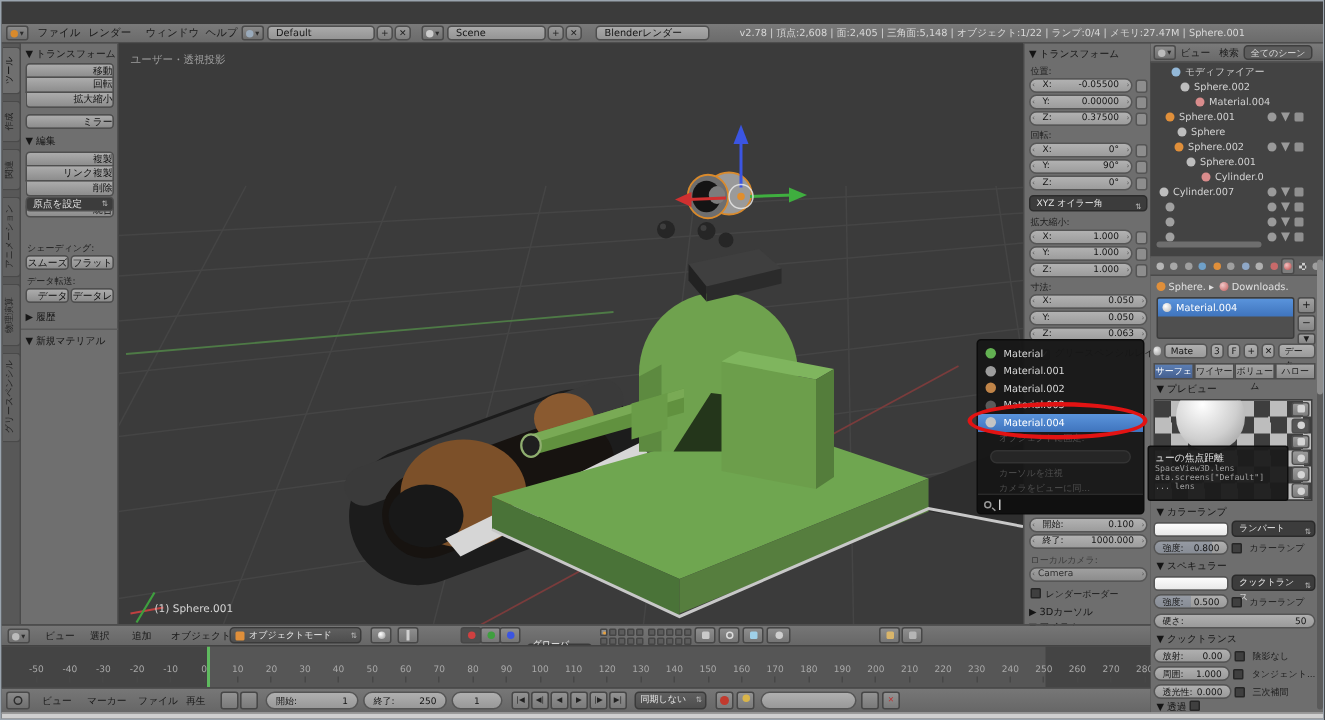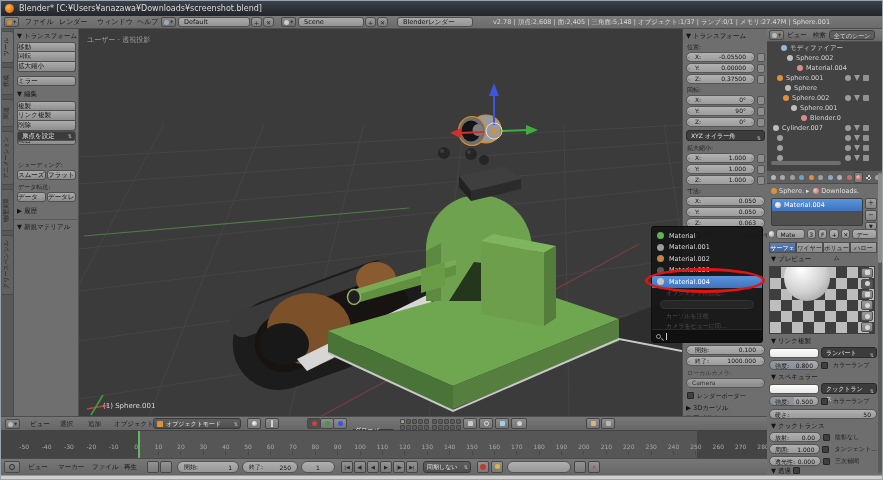--- a/index.html
+++ b/index.html
@@ -19,21 +19,21 @@
 .hfield{height:10px;line-height:9px;background:linear-gradient(#aaa,#949494);border:1px solid #4e4e4e;border-radius:3px;font-size:6.5px;color:#151515;padding:0 5px}
 .hmini{width:11px;height:10px;background:linear-gradient(#9b9b9b,#7f7f7f);border:1px solid #4e4e4e;border-radius:3px;color:#222;font-size:6px;text-align:center;line-height:9px}
 #stats{font-size:6.5px;color:#d8d8d8;line-height:13px;white-space:nowrap}
 
 #tabstrip{left:0;top:28px;width:13px;height:387px;background:#585858;border-right:1px solid #4a4a4a}
 .vtab{position:absolute;left:1px;width:12px;background:#616161;border:1px solid #4a4a4a;border-right:none;border-radius:3px 0 0 3px;color:#242424;font-size:6px;writing-mode:vertical-rl;text-orientation:sideways;transform:rotate(180deg);text-align:center;padding:3px 0}
 .vtab.active{background:#6f6f6f;color:#111}
 
 #toolshelf{left:13px;top:28px;width:65px;height:387px;background:#6f6f6f;border-right:1px solid #525252}
 .phdr{position:absolute;left:3px;font-size:6.5px;color:#161616;white-space:nowrap}
-.tbtn{position:absolute;left:3px;width:59px;height:10px;line-height:9px;text-align:left;font-size:6.5px;color:#0f0f0f;background:linear-gradient(#acacac,#8d8d8d);border:1px solid #4f4f4f;border-radius:3px}
+.tbtn{position:absolute;left:3px;width:59px;height:10px;line-height:9px;text-align:right;font-size:6.5px;color:#0f0f0f;background:linear-gradient(#acacac,#8d8d8d);border:1px solid #4f4f4f;border-radius:3px}
 .tbtn.grp-top{border-radius:3px 3px 0 0}
 .tbtn.grp-mid{border-radius:0;border-top:none}
 .tbtn.grp-bot{border-radius:0 0 3px 3px;border-top:none}
 .tbtn.dark{background:#3c3c3c;color:#e3e3e3;text-align:left;padding-left:4px}
 .tbtn.dark::after{content:"⇅";position:absolute;right:3px;font-size:5px;color:#bbb}
 .tbtn.half{width:29px}
 .slabel{position:absolute;left:4px;font-size:6px;color:#1d1d1d;white-space:nowrap}
 
 #viewport{left:78px;top:28px;width:603px;height:387px;background:#3b3b3b;overflow:hidden}
 #vplabel{left:8px;top:6px;font-size:7px;color:#9f9f9f}
@@ -137,24 +137,20 @@
 .clockbtn{width:16px;height:12px;background:linear-gradient(#8a8a8a,#6f6f6f);border:1px solid #4a4a4a;border-radius:2px;display:flex;align-items:center;justify-content:center}
 .clockbtn i{width:6px;height:6px;border:1px solid #2e2e2e;border-radius:50%}
 .recdot{width:6px;height:6px;border-radius:50%;background:#c23a2e}
 #bottomstrip{left:0;top:474px;width:883px;height:6px;background:#cfcfcf;border-top:1px solid #9a9a9a}
 </style>
 </head>
 <body>
 
 <div id="root">
 
-  <div id="titlebar" class="abs row">
-    <span class="blicon"></span>
-    <span>Blender* [C:¥Users¥anazawa¥Downloads¥screenshot.blend]</span>
-  </div>
 
   <div id="topheader" class="abs row">
     <span class="edbtn abs" style="left:3px;top:1px">
         <i></i>
       </span>
     <span class="menu abs" style="left:20px">ファイル</span>
     <span class="menu abs" style="left:54px">レンダー</span>
     <span class="menu abs" style="left:92px">ウィンドウ</span>
     <span class="menu abs" style="left:132px">ヘルプ</span>
     <span class="edbtn abs" style="left:160px;top:1px">
@@ -164,21 +160,21 @@
     <span class="hmini abs" style="left:250px;top:1px">+</span>
     <span class="hmini abs" style="left:262px;top:1px">✕</span>
     <span class="edbtn abs" style="left:280px;top:1px">
         <i style="background:#ccc"></i>
       </span>
     <span class="hfield abs" style="left:297px;top:1px;width:66px">Scene</span>
     <span class="hmini abs" style="left:364px;top:1px">+</span>
     <span class="hmini abs" style="left:376px;top:1px">✕</span>
     <span class="hfield abs" style="left:396px;top:1px;width:76px">Blenderレンダー</span>
     <span class="blicon abs" style="left:478px;top:2px"></span>
-    <span id="stats" class="abs" style="left:492px">v2.78 | 頂点:2,608 | 面:2,405 | 三角面:5,148 | オブジェクト:1/37 | ランプ:0/1 | メモリ:27.47M | Sphere.001</span>
+    <span id="stats" class="abs" style="left:492px">v2.78 | 頂点:2,608 | 面:2,405 | 三角面:5,148 | オブジェクト:1/22 | ランプ:0/4 | メモリ:27.47M | Sphere.001</span>
   </div>
 
   <div id="tabstrip" class="abs">
     <div class="vtab active" style="top:2px;height:32px">ツール</div>
     <div class="vtab" style="top:38px;height:28px">作成</div>
     <div class="vtab" style="top:70px;height:28px">関連</div>
     <div class="vtab" style="top:102px;height:54px">アニメーション</div>
     <div class="vtab" style="top:160px;height:42px">物理演算</div>
     <div class="vtab" style="top:206px;height:60px">グリースペンシル</div>
   </div>
@@ -489,21 +485,21 @@
         <i class="oi"></i>
         <i class="oi cur"></i>
         <i class="oi cam"></i>
       </div>
     <div class="orow" style="left:24px;top:61px">
         <span class="oicon" style="background: rgb(189, 189, 189);"></span>
         <span>Sphere.001</span>
       </div>
     <div class="orow" style="left:34px;top:71px">
         <span class="oicon" style="background: rgb(217, 140, 140);"></span>
-        <span>Blender.0</span>
+        <span>Cylinder.0</span>
       </div>
     <div class="orow" style="left:6px;top:81px">
         <span class="oicon" style="background: rgb(189, 189, 189);"></span>
         <span>Cylinder.007</span>
       </div>
     <div class="oset" style="left:78px;top:83px">
         <i class="oi"></i>
         <i class="oi cur"></i>
         <i class="oi cam"></i>
       </div>
@@ -624,21 +620,26 @@
     <span class="pvbtn">
         <i></i>
       </span>
     <span class="pvbtn">
         <i></i>
       </span>
     <span class="pvbtn">
         <i></i>
       </span>
   </div>
-  <div class="nhdr abs" style="left:770px;top:336px">▼ リンク複製</div>
+  <div id="tooltip" class="abs">
+    <div class="t1">ューの焦点距離</div>
+    <div class="t2">SpaceView3D.lens</div>
+    <div class="t2">ata.screens["Default"] ... lens</div>
+  </div>
+  <div class="nhdr abs" style="left:770px;top:336px">▼ カラーランプ</div>
   <div class="prow" style="left:768px;top:346px;width:108px">
     <span class="swatch" style="width:50px"></span>
     <span class="pdd" style="flex:1">ランバート</span>
   </div>
   <div class="prow" style="left:768px;top:359px;width:108px">
     <span class="slider" style="width:50px">
         <i class="fill" style="width:80%"></i>
         <span>強度:</span>
         <span>0.800</span>
       </span>

